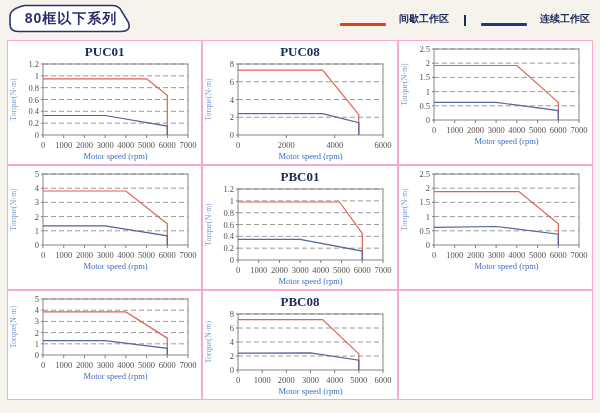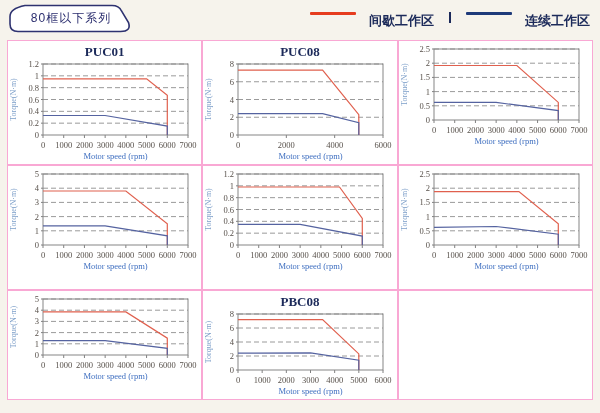--- a/index.html
+++ b/index.html
@@ -10,25 +10,25 @@
   }
   .header{
     display:flex;justify-content:space-between;align-items:flex-start;
     height:38px;padding:4px 10px 0 8px;box-sizing:border-box;
   }
   .tag{position:relative;width:126px;height:29px;flex:0 0 auto}
   .tag svg{position:absolute;left:0;top:0}
   .tag .tag-label{
     position:absolute;left:0;top:0;width:100%;height:100%;
     text-align:center;line-height:28px;
-    font-weight:normal;font-size:12px;color:#2a2d6e;letter-spacing:1px;
+    font-weight:bold;font-size:14px;color:#2a2d6e;letter-spacing:1px;
   }
   .legend{
-    display:flex;align-items:flex-start;gap:13px;
-    padding-top:8px;font-size:13px;font-weight:bold;color:#1c2a5a;
+    display:flex;align-items:flex-end;gap:13px;
+    padding-top:8px;font-size:10px;font-weight:bold;color:#1c2a5a;
   }
   .legend .line{width:46px;height:3px;border-radius:1px}
   .legend .divider{width:2px;height:11px;background:#1c2a5a;margin:0 2px}
   .grid{
     position:absolute;left:7px;top:40px;width:586px;height:360px;
     display:grid;grid-template-columns:1fr 1fr 1fr;grid-template-rows:125px 125px 1fr;
     background:#ffffff;
   }
   .cell{
     border:1px solid #f9a8d4;box-sizing:border-box;background:#fff;
@@ -219,20 +219,21 @@
           <line x1="180" x2="180" y1="76" y2="79" stroke="#808080"></line>
           <text x="180" y="89" text-anchor="middle" class="tick">7000</text>
           <rect x="35" y="5" width="145" height="71" fill="none" stroke="#858585"></rect>
           <polyline points="35.0,22.0 117.9,22.0 159.3,54.7 159.3,76.0" fill="none" stroke="#e0604e" stroke-width="1.2"></polyline>
           <polyline points="35.0,56.8 97.1,56.8 159.3,66.8 159.3,76.0" fill="none" stroke="#5563a0" stroke-width="1.2"></polyline>
           <text x="107.5" y="100" text-anchor="middle" class="axlabel">Motor speed (rpm)</text>
           <text x="8" y="40.5" text-anchor="middle" class="axlabel-y" transform="rotate(-90 8 40.5)">Torque(N·m)</text>
         </svg></div>
   </div>
   <div class="cell">
+    <div class="chart-title">PBC01</div>
     <div class="plot"><svg width="193" height="102">
           <text x="31" y="79" text-anchor="end" class="tick">0</text>
           <line x1="33" x2="35" y1="76" y2="76" stroke="#808080"></line>
           <line x1="35" x2="180" y1="64.16666666666667" y2="64.16666666666667" stroke="#9a9a9a" stroke-width="1" stroke-dasharray="5,3"></line>
           <text x="31" y="67.16666666666667" text-anchor="end" class="tick">0.2</text>
           <line x1="33" x2="35" y1="64.16666666666667" y2="64.16666666666667" stroke="#808080"></line>
           <line x1="35" x2="180" y1="52.33333333333333" y2="52.33333333333333" stroke="#9a9a9a" stroke-width="1" stroke-dasharray="5,3"></line>
           <text x="31" y="55.33333333333333" text-anchor="end" class="tick">0.4</text>
           <line x1="33" x2="35" y1="52.33333333333333" y2="52.33333333333333" stroke="#808080"></line>
           <line x1="35" x2="180" y1="40.5" y2="40.5" stroke="#9a9a9a" stroke-width="1" stroke-dasharray="5,3"></line>

